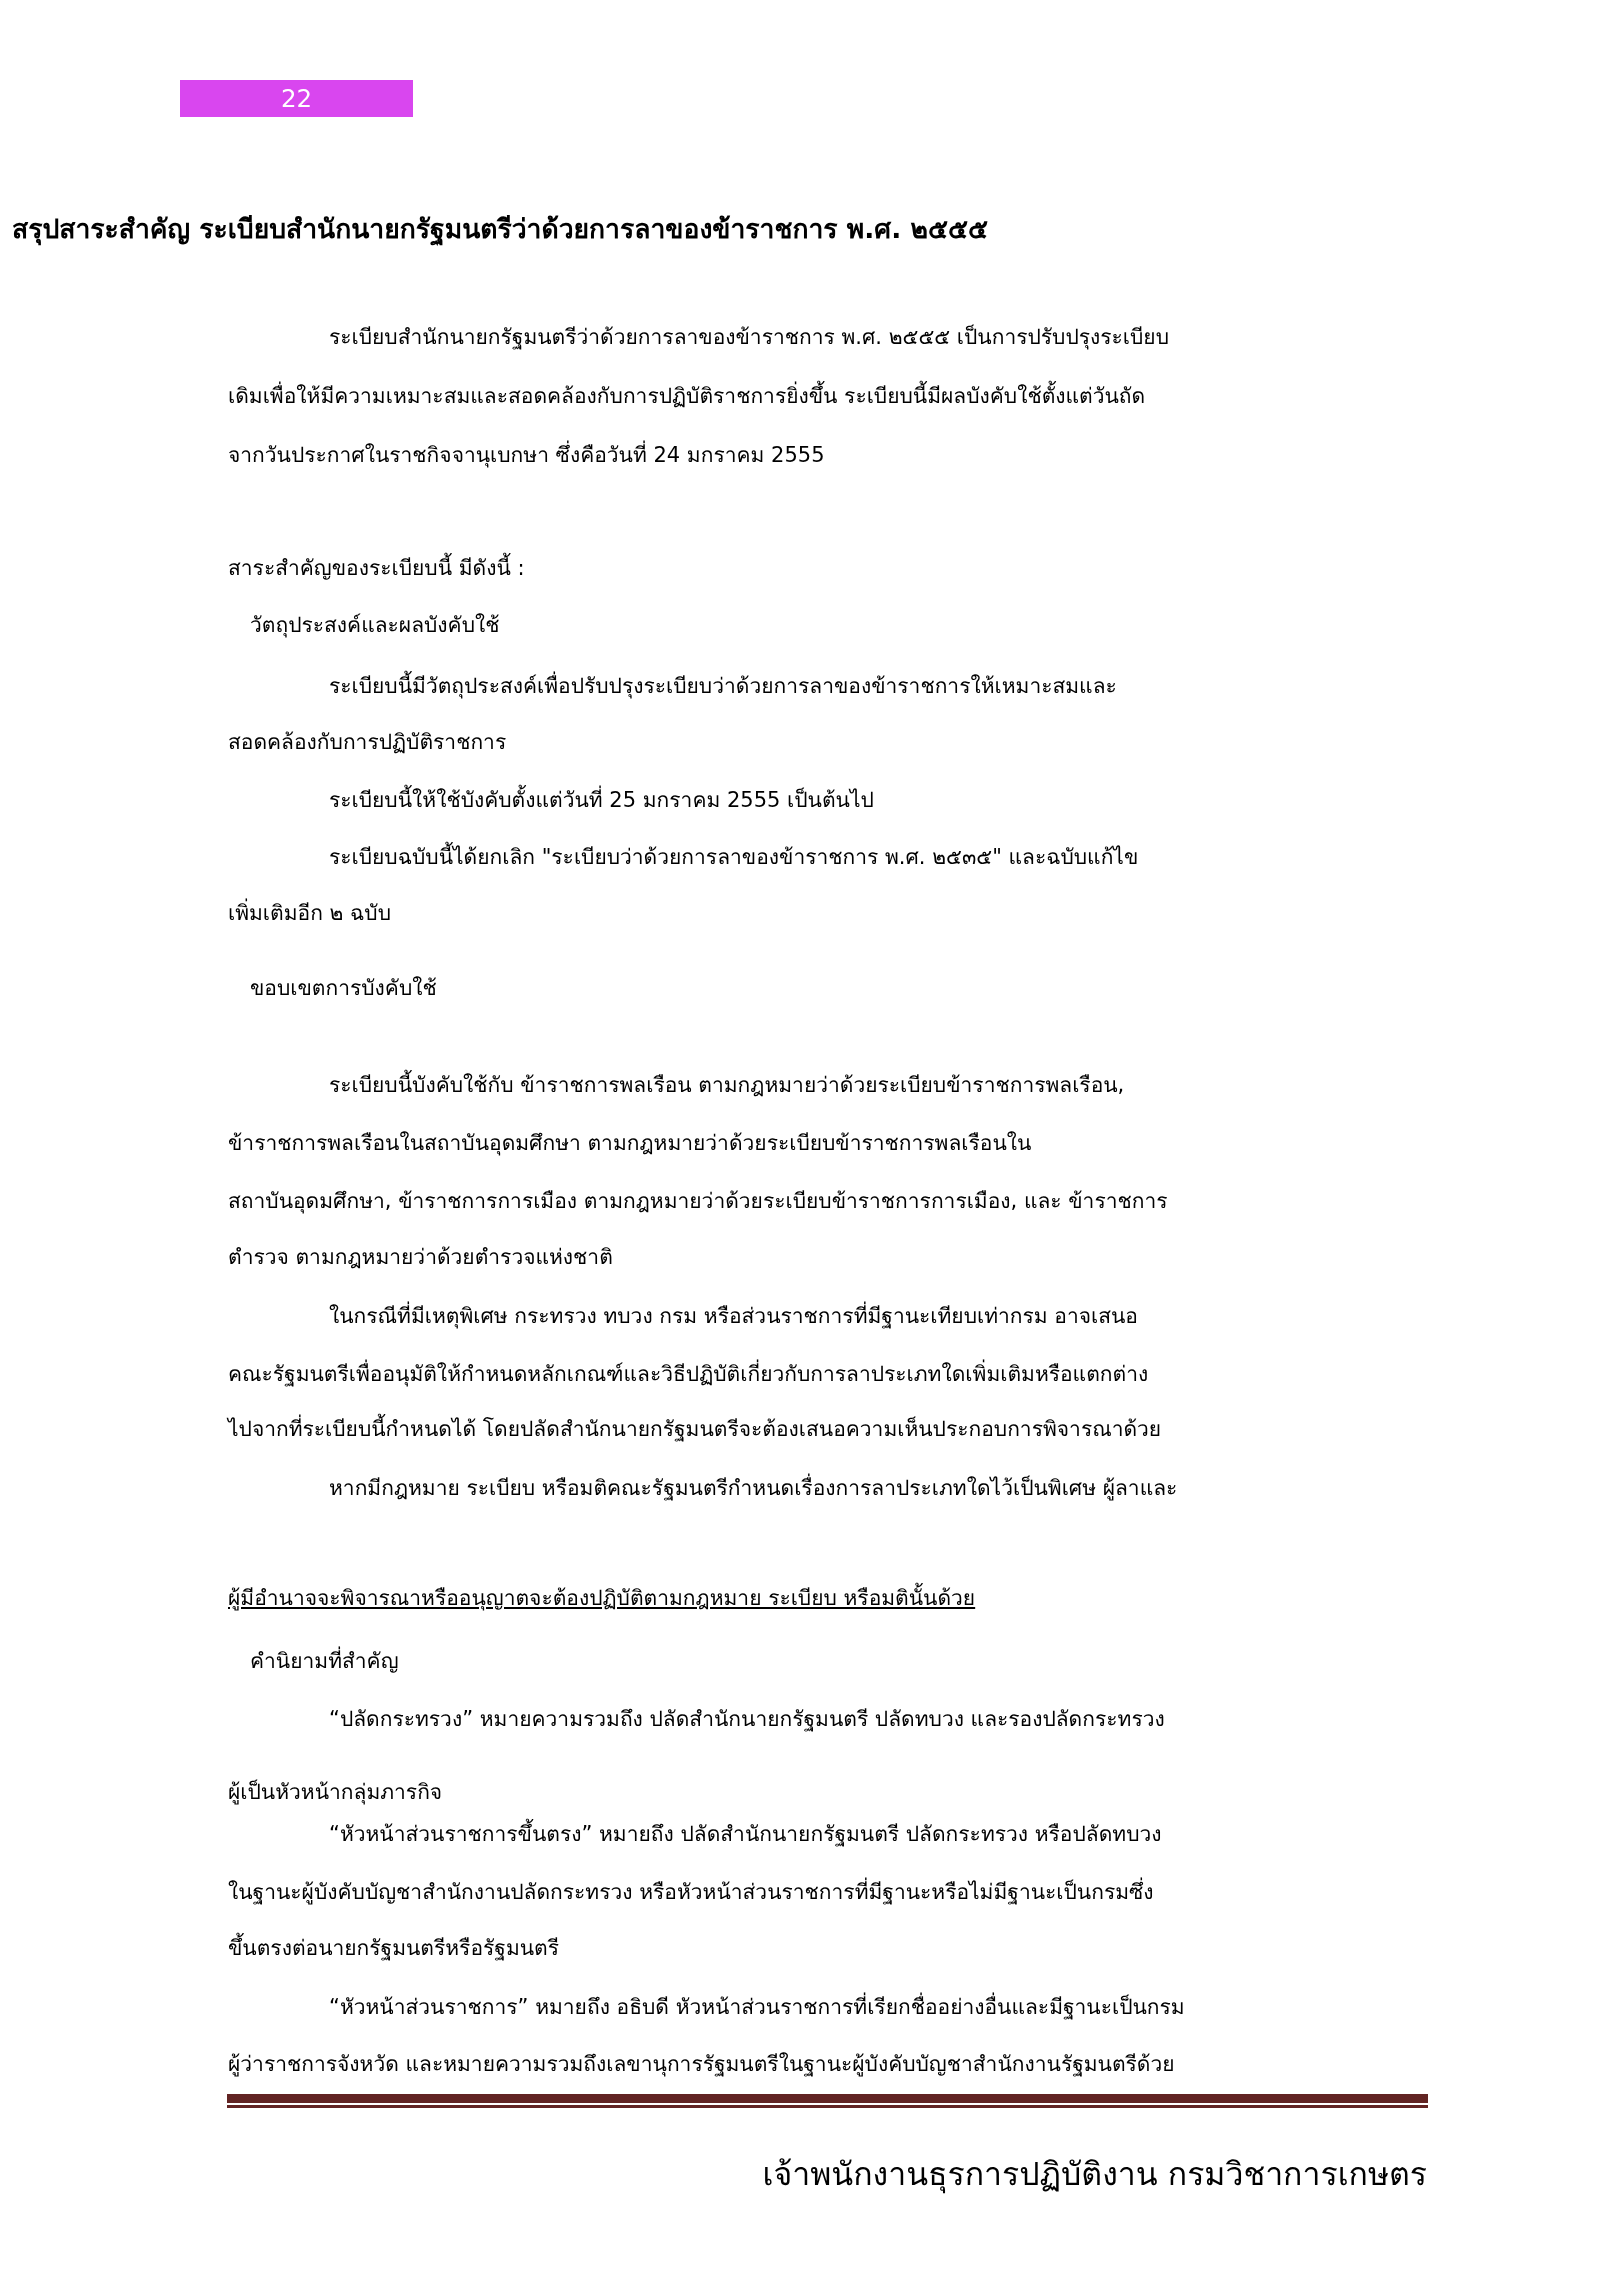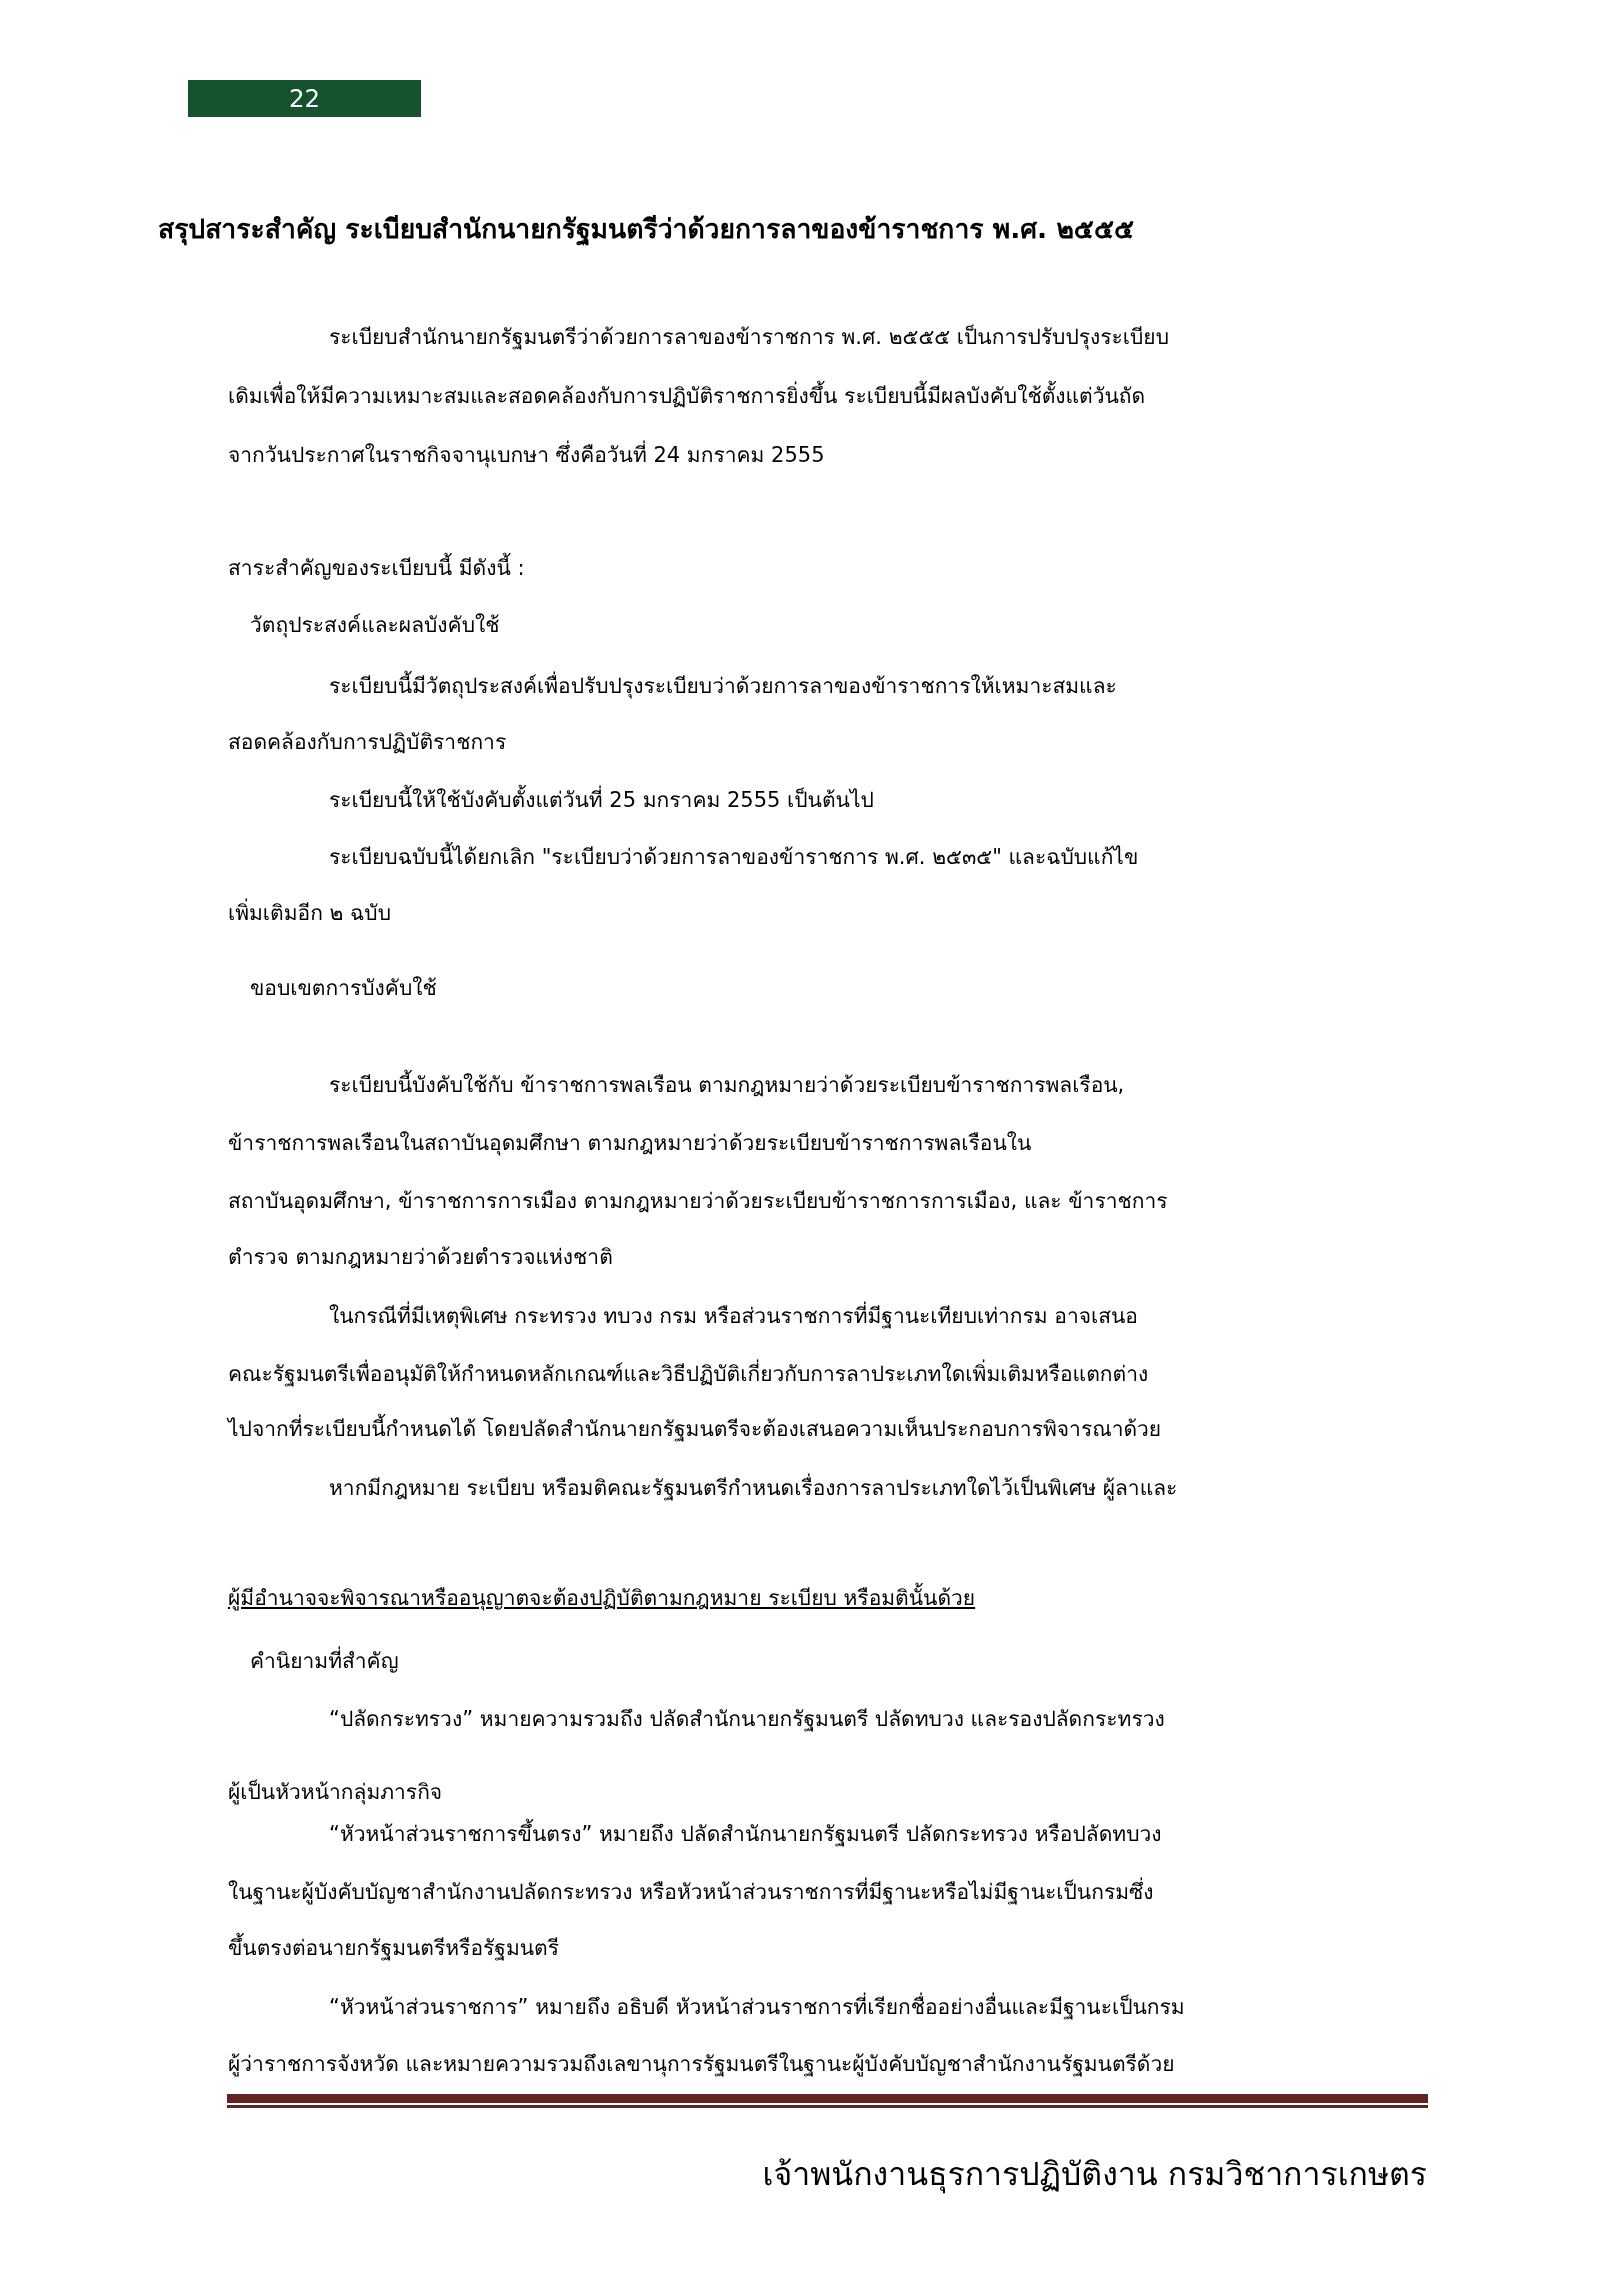--- a/index.html
+++ b/index.html
@@ -1,21 +1,21 @@
 <!DOCTYPE html>
 <html><head>
 <meta charset="utf-8">
 <style>
   html, body { margin: 0; padding: 0; background: #ffffff; }
   body { width: 1621px; height: 2293px; position: relative; overflow: hidden;
          font-family: "DejaVu Sans", "Liberation Sans", sans-serif; color: #000; }
-  .page-num-bar { position: absolute; left: 188px; top: 80px; width: 233px; height: 37px;
-         background: #14532d; color: #fff; display: flex; align-items: center; justify-content: center;
+  .page-num-bar { position: absolute; left: 180px; top: 80px; width: 233px; height: 37px;
+         background: #d946ef; color: #fff; display: flex; align-items: center; justify-content: center;
          font-family: "DejaVu Sans", sans-serif; font-size: 24.5px; }
-  .title { position: absolute; left: 0; width: 1292px; top: 208px; text-align: center;
+  .title { position: absolute; left: 12px; width: 1292px; top: 208px; 
            font-size: 26.5px; font-weight: bold; letter-spacing: 0px; }
   .line { position: absolute; white-space: nowrap; font-size: 21px; line-height: 39px; }
   .l0 { left: 228px; }
   .l1 { left: 250px; }
   .l2 { left: 329px; }
   .footer-rule-thick { position: absolute; left: 227px; top: 2094px; width: 1201px; height: 8.8px; background: #622423; }
   .footer-rule-thin { position: absolute; left: 227px; top: 2105px; width: 1201px; height: 2.9px; background: #622423; }
   .footer-text { position: absolute; right: 194px; top: 2148px; font-family: "DejaVu Serif", "Liberation Serif", serif;
                  font-size: 32px; white-space: nowrap; }
 </style>

